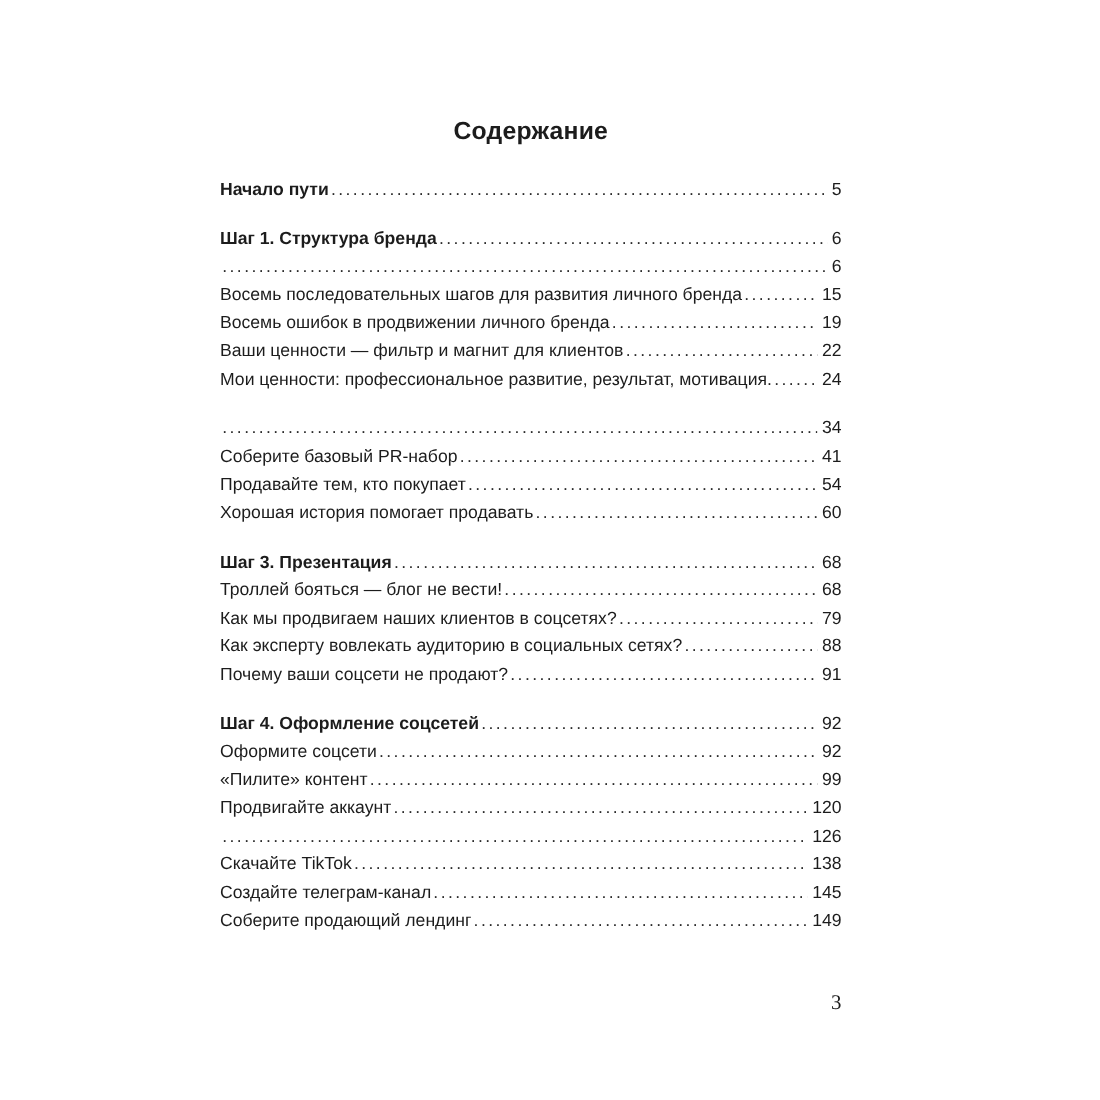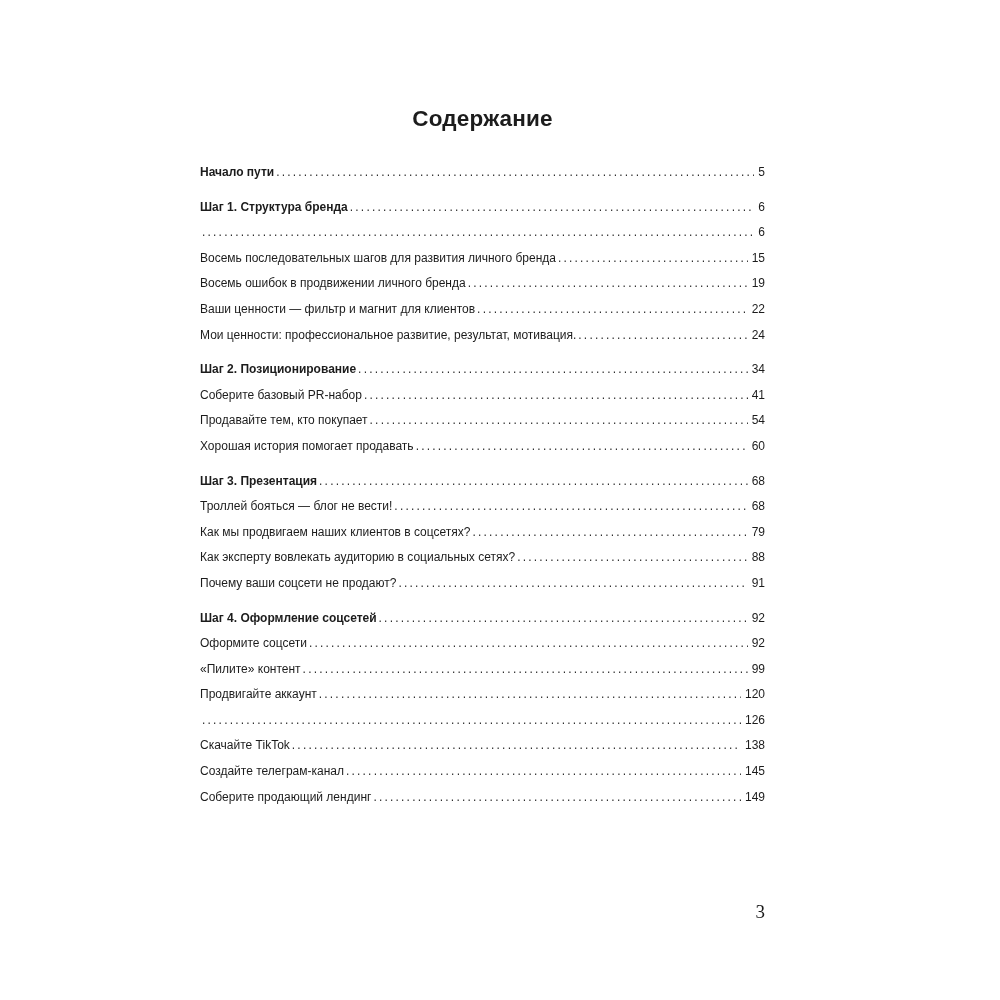--- a/index.html
+++ b/index.html
@@ -31,24 +31,24 @@
     letter-spacing: 0.2px;
   }
   .toc {
     margin-top: 26px;
   }
   .toc-row {
     display: flex;
     align-items: baseline;
     height: 25.6px;
     line-height: 25.6px;
-    font-size: 12px;
+    font-size: 16px;
   }
   .toc-row.gap {
-    margin-top: 9px;
+    margin-top: 19px;
   }
   .toc-row.bold .toc-label {
     font-weight: 700;
   }
   .toc-label {
     white-space: nowrap;
     flex: 0 0 auto;
   }
   .toc-dots {
     flex: 1 1 auto;
@@ -120,21 +120,20 @@
   </div>
 
   <div class="toc-row">
     <span class="toc-label">Мои ценности: профессиональное развитие, результат, мотивация.</span>
     <span class="toc-dots"></span>
     <span class="toc-page">24</span>
   </div>
 
 
   <div class="toc-row bold gap">
-    <span class="toc-label">Шаг 2. Позиционирование</span>
     <span class="toc-dots"></span>
     <span class="toc-page">34</span>
   </div>
 
   <div class="toc-row">
     <span class="toc-label">Соберите базовый PR-набор</span>
     <span class="toc-dots"></span>
     <span class="toc-page">41</span>
   </div>
 

